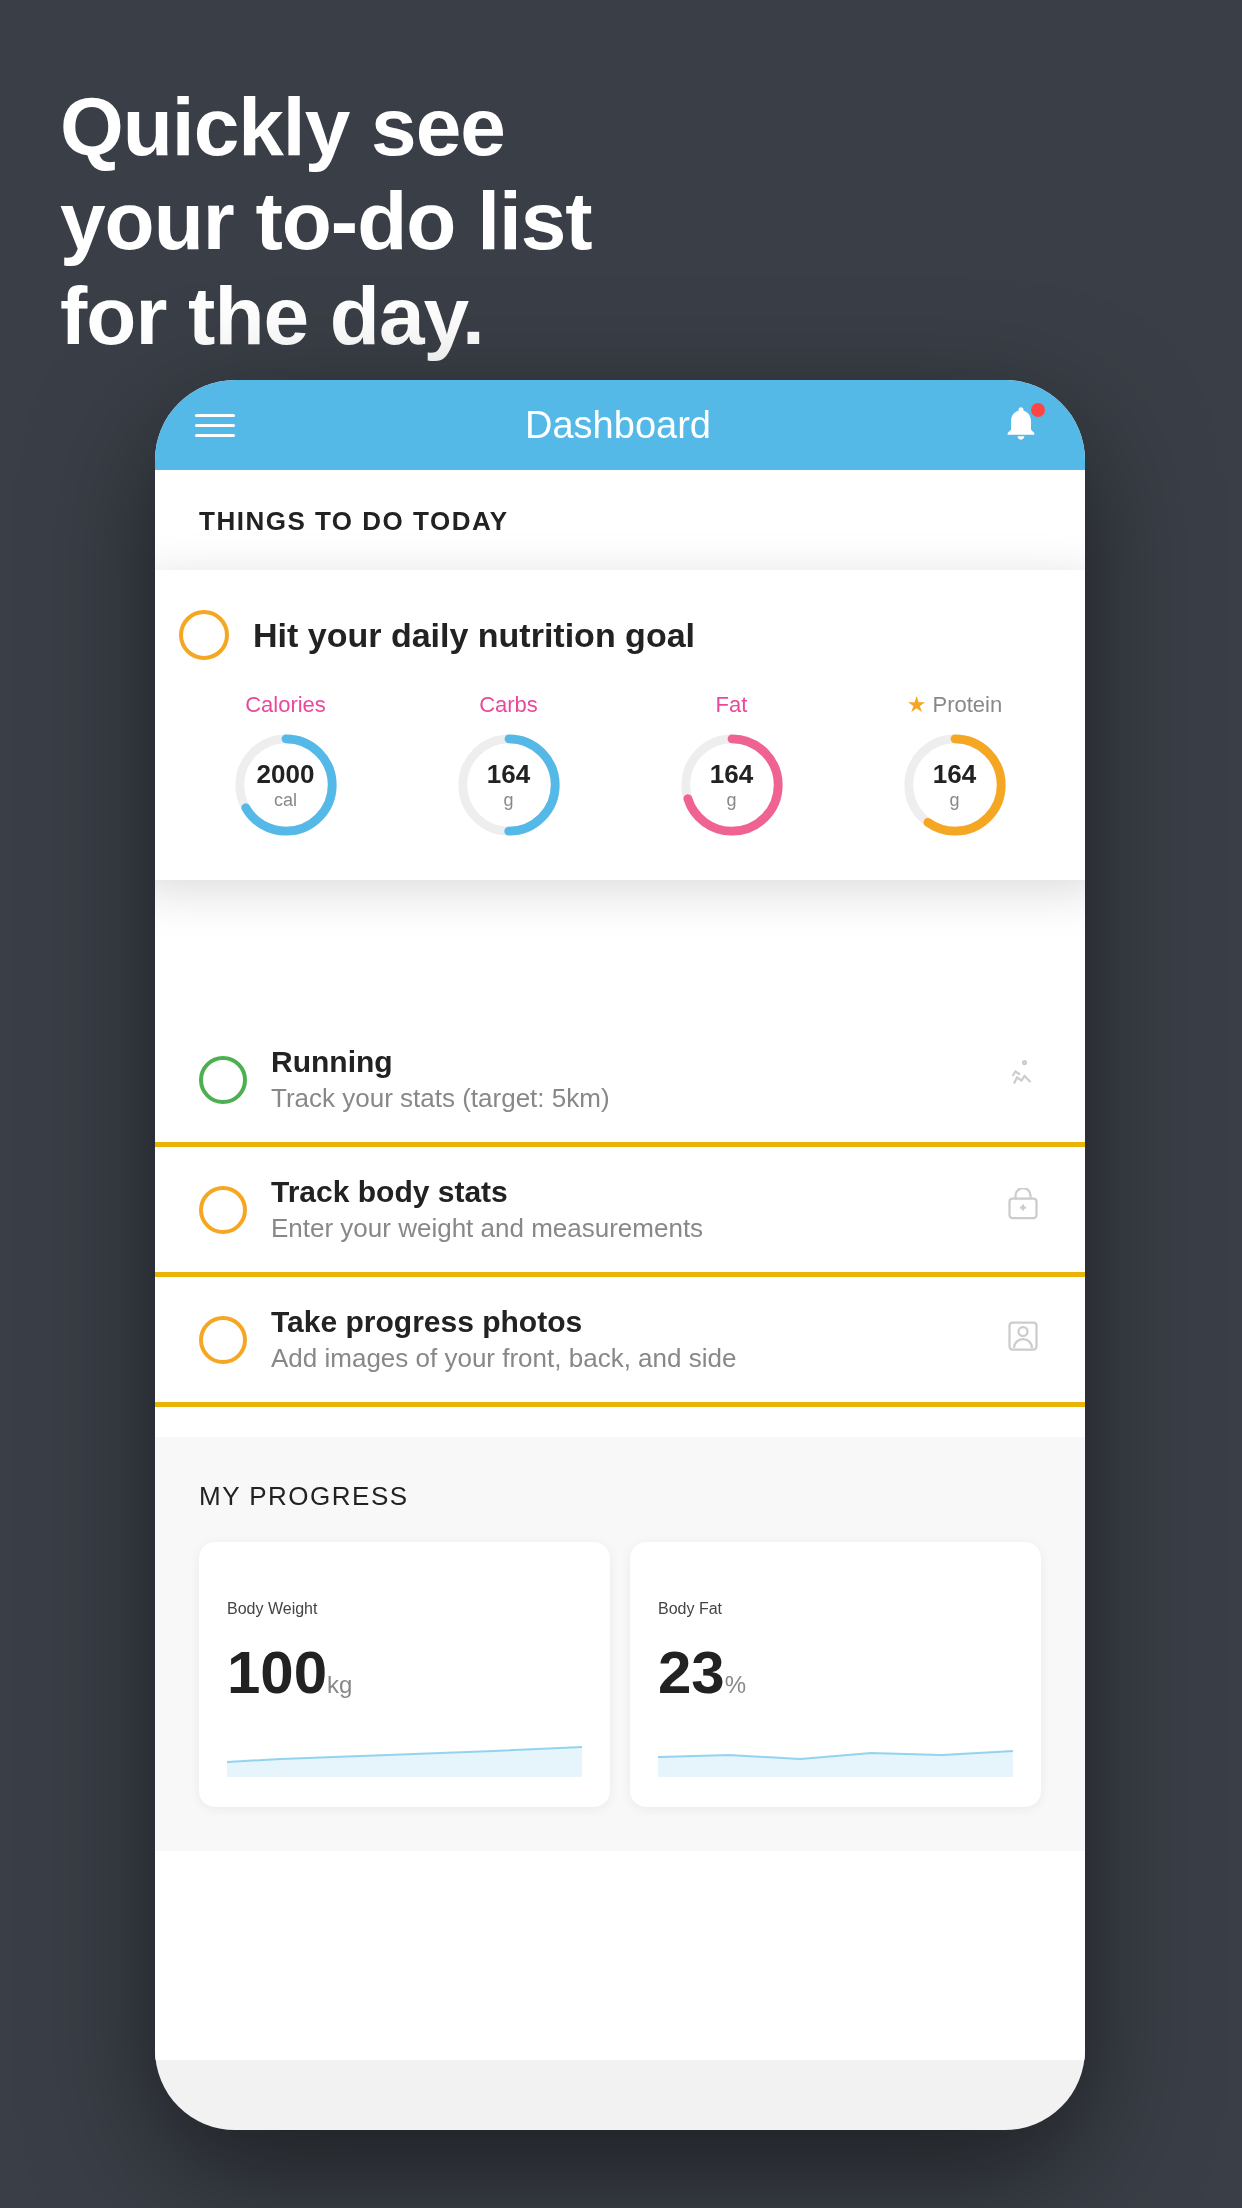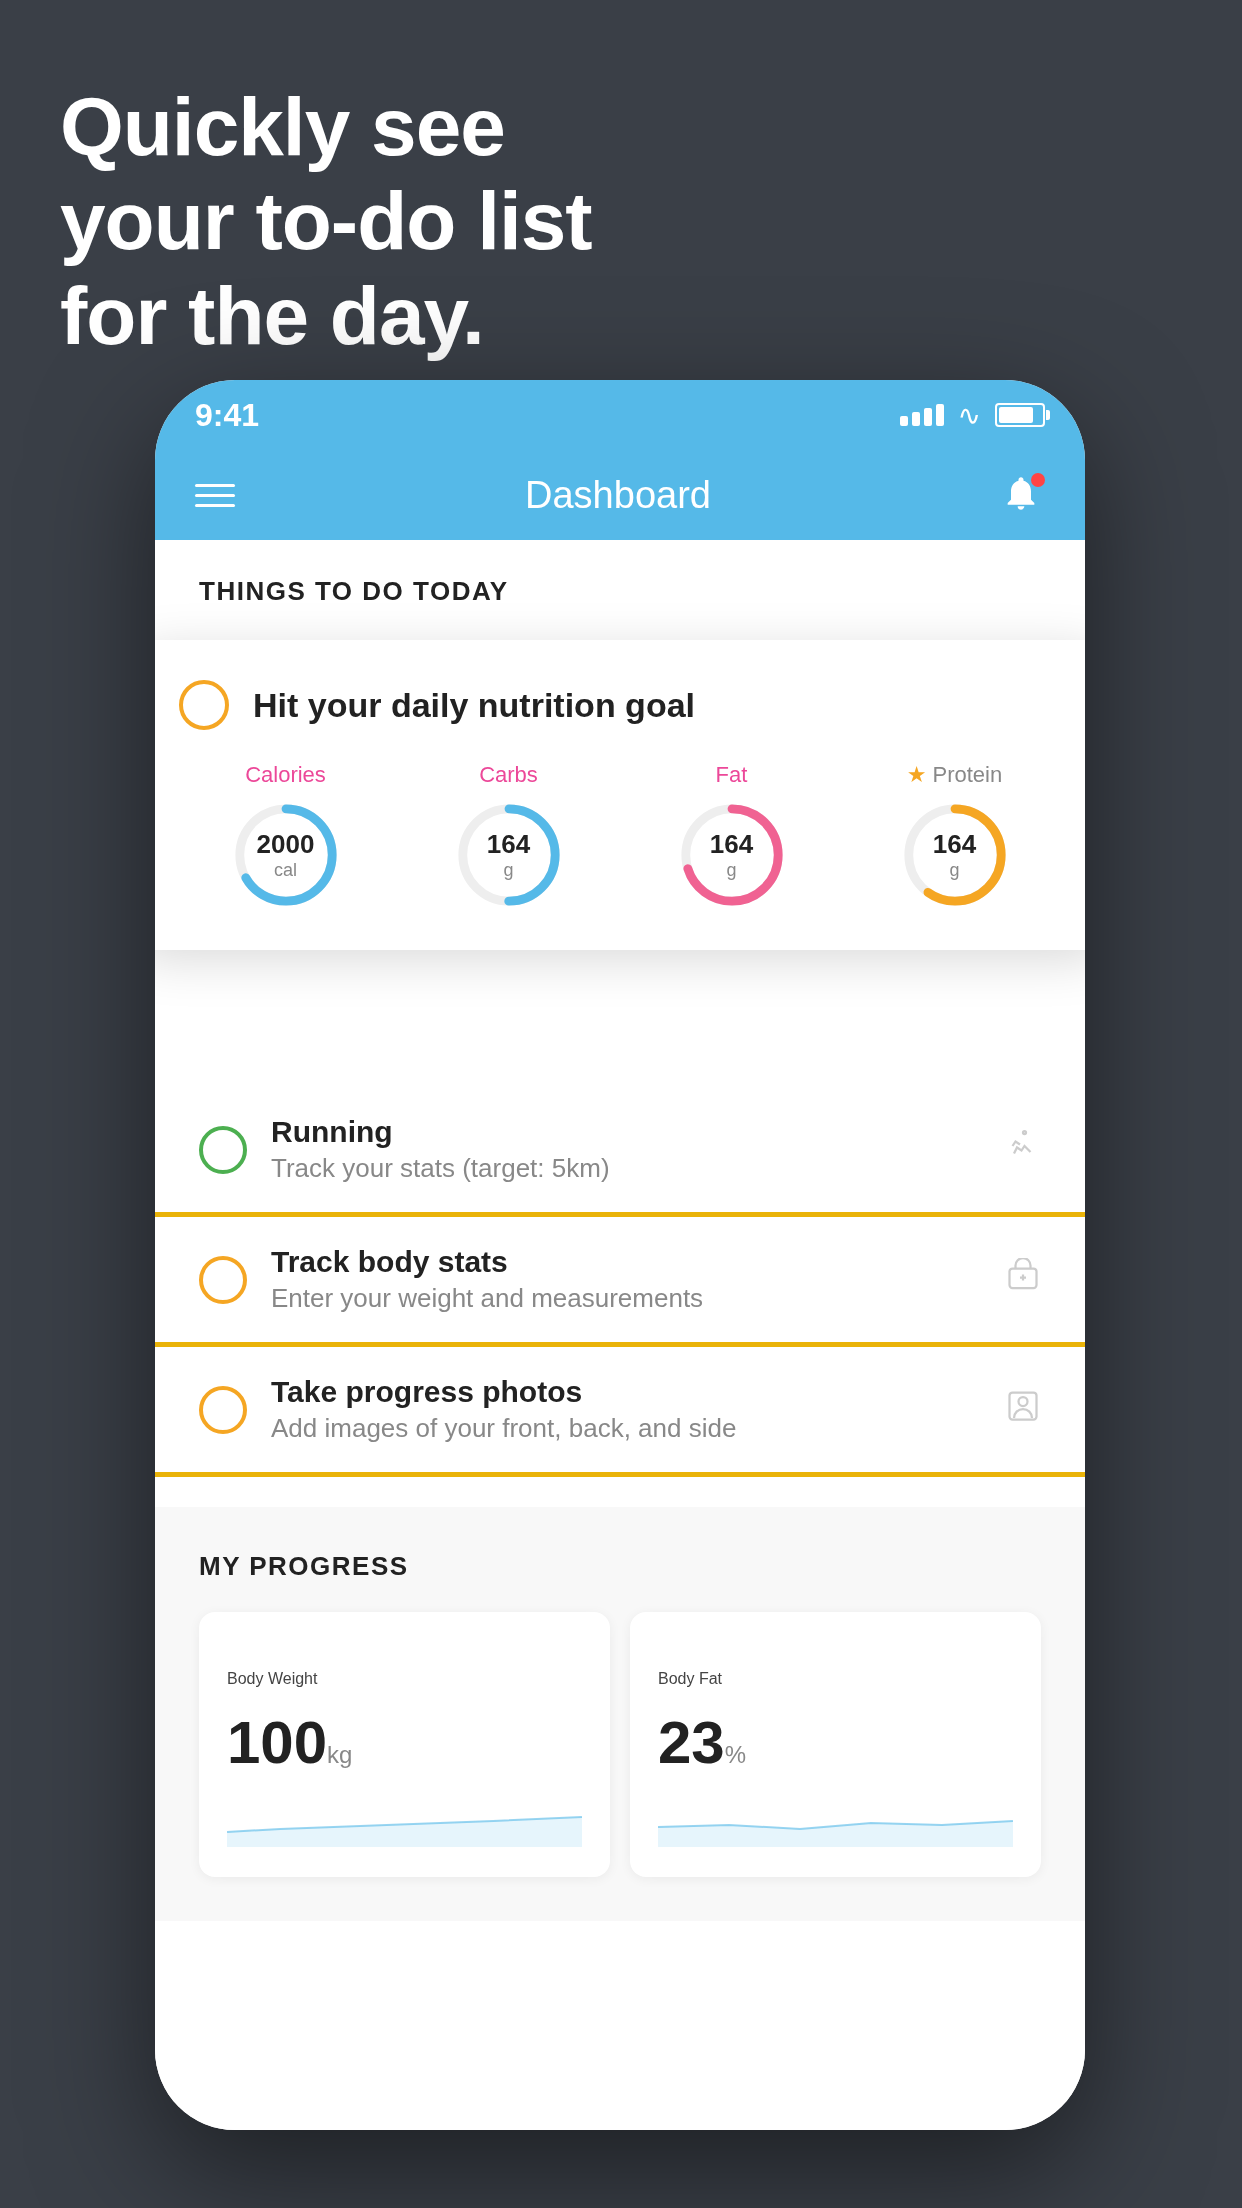--- a/index.html
+++ b/index.html
@@ -294,21 +294,21 @@
     }
 
     
     .progress-section {
       background: #f8f8f8;
       padding: 44px;
       margin-top: 30px;
     }
     .progress-title {
       font-size: 26px;
-      font-weight: 700;
+      font-weight: 400;
       letter-spacing: 1.5px;
       color: #222;
       margin-bottom: 30px;
     }
     .progress-cards {
       display: flex;
       gap: 20px;
     }
     .progress-card {
       flex: 1;
@@ -350,35 +350,20 @@
 <body>
 
 <div class="hero-text">
   <div>Quickly see</div>
   <div>your to-do list</div>
   <div>for the day.</div>
 </div>
 
 <div class="phone-frame">
 
-  <div class="status-bar">
-    <span class="status-time">9:41</span>
-    <div class="status-icons">
-      <div class="signal-bars">
-        <span style="height:10px"></span>
-        <span style="height:14px"></span>
-        <span style="height:18px"></span>
-        <span style="height:22px"></span>
-      </div>
-      <span class="wifi-icon">∿</span>
-      <div class="battery-icon">
-        <div class="battery-fill"></div>
-      </div>
-    </div>
-  </div>
 
   <div class="nav-bar">
     <div class="hamburger">
       <span></span>
         <span></span>
         <span></span>
     </div>
     <span class="nav-title">Dashboard</span>
     <div class="bell-icon">
       <svg viewBox="0 0 24 24">

